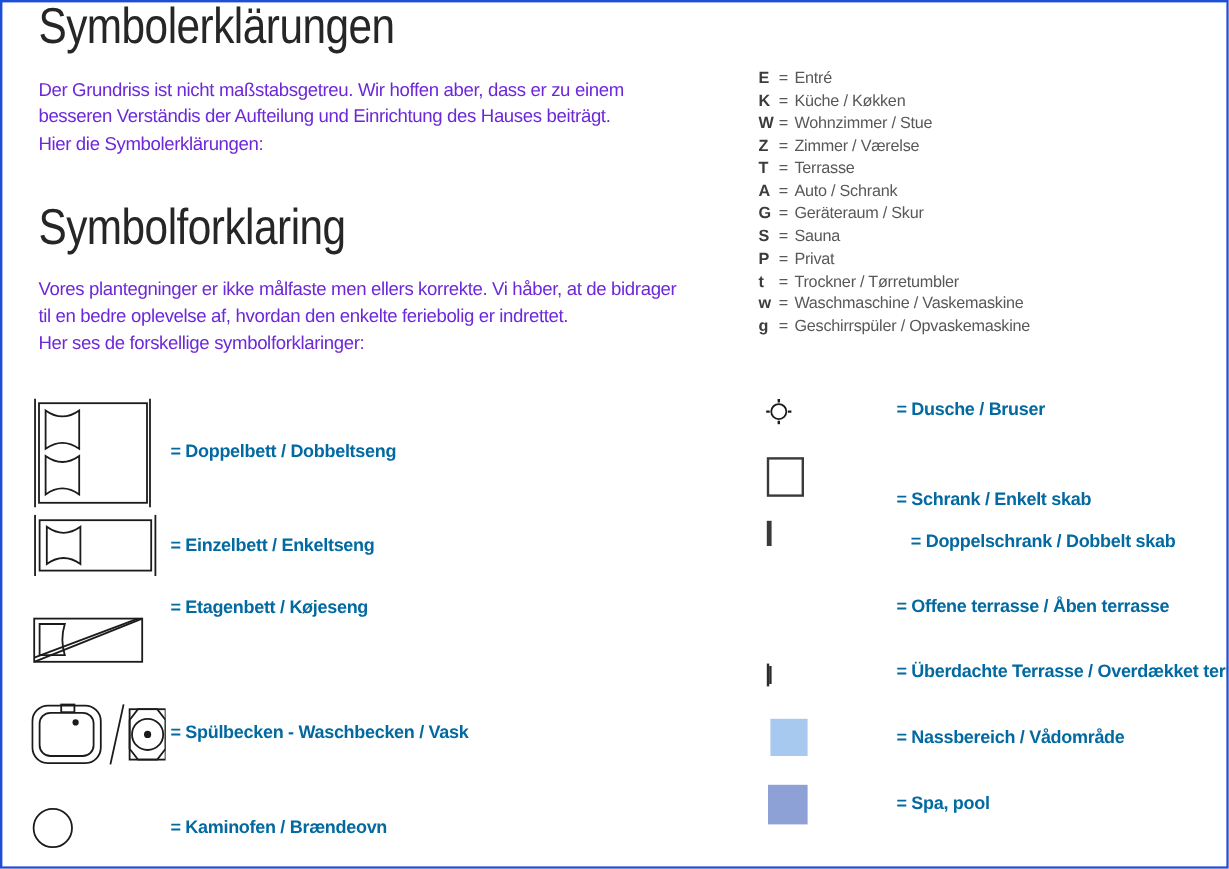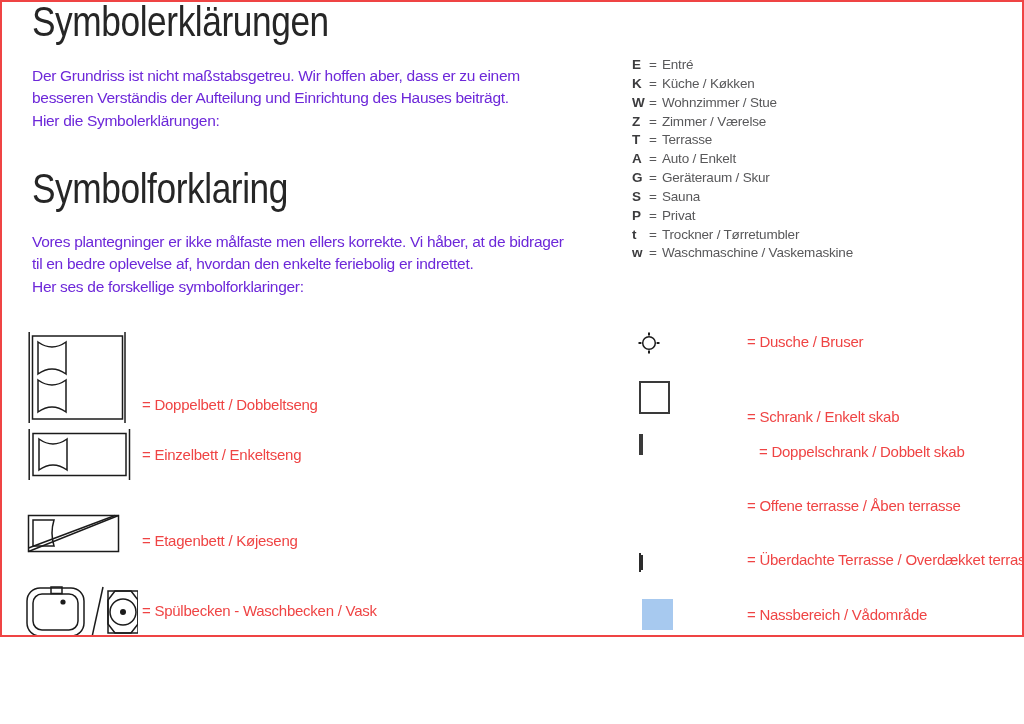--- a/index.html
+++ b/index.html
@@ -1,19 +1,19 @@
 <!DOCTYPE html>
 <html><head>
 <meta charset="utf-8">
 <style>
   html,body { margin:0; padding:0; background:#fff; }
   body { font-family: "Liberation Sans", sans-serif; color:#4f4f51; }
   #page {
-    position:relative; width:1024px; height:637px; background:#ffffff;
-    box-sizing:border-box; border:2px solid #ef4444; overflow:hidden;
+    position:relative; width:1024px; height:724px; background:#ffffff;
+    box-sizing:border-box; border:2px solid #1d4ed8; overflow:hidden;
   }
   .abs { position:absolute; }
 
   
   .doc-title {
     font-size:42px; line-height:46px; color:#262626; font-weight:500;
     letter-spacing:-0.5px; transform:scaleX(0.84); transform-origin:0 50%;
     white-space:nowrap;
   }
 
@@ -25,22 +25,22 @@
 
   
   .abbr-list { left:630px; top:54px; }
   .abbr-row { height:18.85px; line-height:18.85px; font-size:13.5px; white-space:nowrap; }
   .abbr-letter { display:inline-block; width:17px; font-weight:bold; color:#3c3c3e; }
   .abbr-eq { display:inline-block; width:13px; color:#58585a; }
   .abbr-label { color:#58585a; letter-spacing:-0.2px;text-align:center; }
 
   
   .sym-label {
-    font-size:15px; line-height:20px; color:#ef4444;
-    letter-spacing:-0.25px; white-space:nowrap;
+    font-size:15px; line-height:20px; color:#0369a1;
+    letter-spacing:-0.25px; white-space:nowrap;font-weight:bold;
   }
 
   
   .cabinet { width:27px; height:29px; border:2px solid #3a3a3a; background:#fff; }
   .dbl-cabinet { position:relative; width:58px; height:29px; border:2px solid #3a3a3a; background:#fff; }
   .dbl-cabinet::after { content:""; position:absolute; left:50%; top:0; bottom:0; width:2px; margin-left:-1px; background:#3a3a3a; }
 
   .open-terrace { position:relative; width:101px; height:13px; }
   .open-terrace .dotrow {
     position:absolute; left:0; right:0; height:3px;
@@ -74,41 +74,42 @@
 til en bedre oplevelse af, hvordan den enkelte feriebolig er indrettet.
 Her ses de forskellige symbolforklaringer:</div>
 
   
   <div class="abs abbr-list">
     <div class="abbr-row"><span class="abbr-letter">E</span><span class="abbr-eq">=</span><span class="abbr-label">Entré</span></div>
     <div class="abbr-row"><span class="abbr-letter">K</span><span class="abbr-eq">=</span><span class="abbr-label">Küche / Køkken</span></div>
     <div class="abbr-row"><span class="abbr-letter">W</span><span class="abbr-eq">=</span><span class="abbr-label">Wohnzimmer / Stue</span></div>
     <div class="abbr-row"><span class="abbr-letter">Z</span><span class="abbr-eq">=</span><span class="abbr-label">Zimmer / Værelse</span></div>
     <div class="abbr-row"><span class="abbr-letter">T</span><span class="abbr-eq">=</span><span class="abbr-label">Terrasse</span></div>
-    <div class="abbr-row"><span class="abbr-letter">A</span><span class="abbr-eq">=</span><span class="abbr-label">Auto / Enkelt</span></div>
+    <div class="abbr-row"><span class="abbr-letter">A</span><span class="abbr-eq">=</span><span class="abbr-label">Auto / Schrank</span></div>
     <div class="abbr-row"><span class="abbr-letter">G</span><span class="abbr-eq">=</span><span class="abbr-label">Geräteraum / Skur</span></div>
     <div class="abbr-row"><span class="abbr-letter">S</span><span class="abbr-eq">=</span><span class="abbr-label">Sauna</span></div>
     <div class="abbr-row"><span class="abbr-letter">P</span><span class="abbr-eq">=</span><span class="abbr-label">Privat</span></div>
     <div class="abbr-row"><span class="abbr-letter">t</span><span class="abbr-eq">=</span><span class="abbr-label">Trockner / Tørretumbler</span></div>
     <div class="abbr-row"><span class="abbr-letter">w</span><span class="abbr-eq">=</span><span class="abbr-label">Waschmaschine / Vaskemaskine</span></div>
+    <div class="abbr-row"><span class="abbr-letter">g</span><span class="abbr-eq">=</span><span class="abbr-label">Geschirrspüler / Opvaskemaskine</span></div>
   </div>
 
   
 
   
   <span class="abs" style="left:25px; top:330px;">
     <svg width="100" height="91" viewBox="0 0 100 91">
       <line class="ln" x1="2.2" y1="0" x2="2.2" y2="91"></line>
       <rect class="ln" x="5.5" y="4" width="90" height="83"></rect>
       <line class="ln" x1="98" y1="0" x2="98" y2="91"></line>
       <path class="ln" d="M11,10 Q25,20 39,10 L39,42 Q25,32 11,42 Z"></path>
       <path class="ln" d="M11,48 Q25,58 39,48 L39,80 Q25,70 11,80 Z"></path>
     </svg>
   </span>
-  <div class="abs sym-label" style="left:140px; top:365px;margin-top:28px;">= Doppelbett / Dobbeltseng</div>
+  <div class="abs sym-label" style="left:140px; top:365px;">= Doppelbett / Dobbeltseng</div>
 
   
   <span class="abs" style="left:25px; top:427px;">
     <svg width="105" height="51" viewBox="0 0 105 51">
       <line class="ln" x1="2.2" y1="0" x2="2.2" y2="51"></line>
       <rect class="ln" x="6" y="4.5" width="93" height="42"></rect>
       <line class="ln" x1="102.5" y1="0" x2="102.5" y2="51"></line>
       <path class="ln" d="M12,10 Q26,20 40,10 L40,41 Q26,31 12,41 Z"></path>
     </svg>
   </span>
@@ -116,21 +117,21 @@
 
   
   <span class="abs" style="left:25px; top:512px;">
     <svg width="93" height="39" viewBox="0 0 93 39">
       <rect class="ln" x="1.5" y="1.5" width="90" height="36"></rect>
       <line class="ln" x1="1.5" y1="37.5" x2="91.5" y2="1.5"></line>
       <line class="ln" x1="1.5" y1="34" x2="88" y2="1.5"></line>
       <path class="ln" d="M6,6 L27,6 Q23,19 27,32 L6,32 Z"></path>
     </svg>
   </span>
-  <div class="abs sym-label" style="left:140px; top:529px;">= Etagenbett / Køjeseng</div>
+  <div class="abs sym-label" style="left:140px; top:495px;">= Etagenbett / Køjeseng</div>
 
   
   <span class="abs" style="left:24px; top:584px;">
     <svg width="112" height="52" viewBox="0 0 112 52">
       <rect class="ln" x="1" y="2" width="57" height="48" rx="13"></rect>
       <rect class="ln" x="7" y="8" width="45" height="36" rx="9"></rect>
       <rect class="ln" x="25" y="1" width="11" height="6.5"></rect>
       <circle cx="37" cy="16" r="2.6" fill="#1b1b1b"></circle>
       <line class="ln" x1="66" y1="51" x2="77" y2="1"></line>
       <rect class="ln" x="82" y="5" width="30" height="42"></rect>

